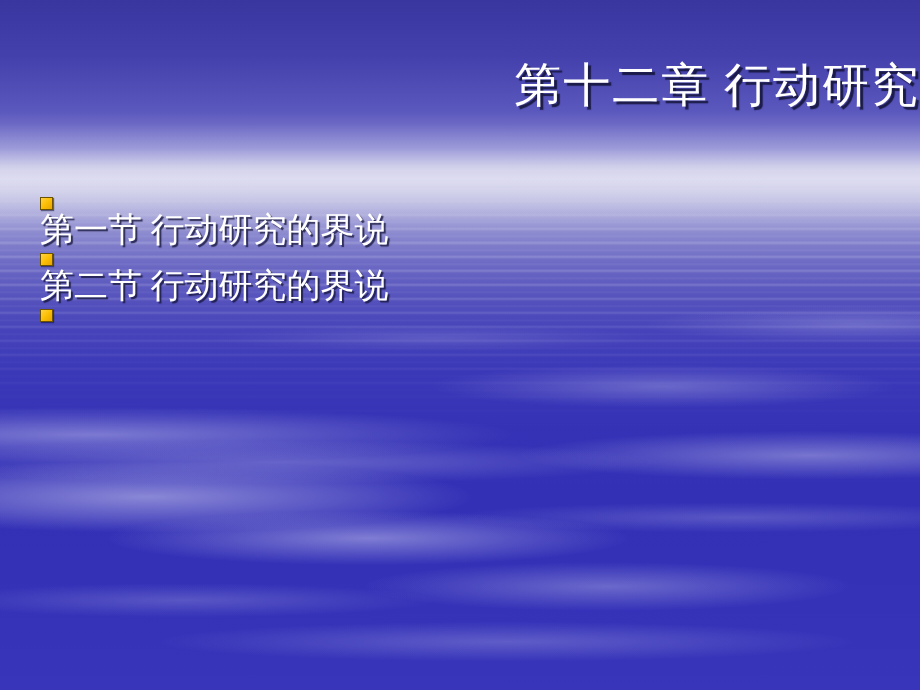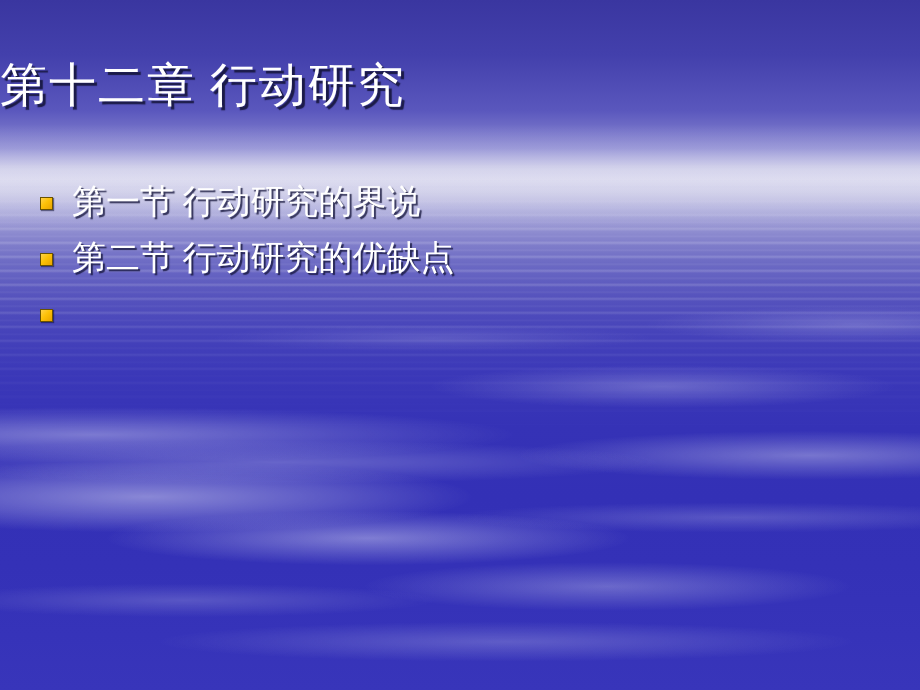--- a/index.html
+++ b/index.html
@@ -106,39 +106,40 @@
     background:
       linear-gradient(to bottom, rgba(255,255,255,0) 18%, rgba(236,236,248,0.35) 25%, rgba(255,255,255,0) 33%);
   }
 
   
   .title {
     position: absolute;
     left: 0;
     top: 62px;
     width: 920px;
-    text-align: left;
+    text-align: right;
     font-size: 47px;
     line-height: 1;
     letter-spacing: 2px;
     color: #ffffff;
     text-shadow: 3px 3px 1px rgba(18,18,52,0.85);
     white-space: nowrap;
   }
 
   .bullets {
     position: absolute;
     left: 40px;
     top: 182px;
     width: 840px;
   }
   .bullet-row {
     display: flex;
     align-items: flex-start;
     height: 56px;
+    flex-direction: column;
   }
   .bullet-marker {
     flex: 0 0 auto;
     width: 11px;
     height: 11px;
     margin-top: 15px;
     margin-right: 19px;
     background: linear-gradient(135deg, #ffd24a 0%, #fdc107 45%, #e8a400 100%);
     border: 1px solid #6a5200;
     box-shadow: 1px 1px 1px rgba(18,18,52,0.55);
@@ -166,21 +167,21 @@
 
   <div class="bullets">
 
     <div class="bullet-row">
       <span class="bullet-marker"></span>
       <span class="bullet-text">第一节  行动研究的界说</span>
     </div>
 
     <div class="bullet-row">
       <span class="bullet-marker"></span>
-      <span class="bullet-text">第二节  行动研究的优缺点</span>
+      <span class="bullet-text">第二节  行动研究的界说</span>
     </div>
 
     <div class="bullet-row">
       <span class="bullet-marker"></span>
     </div>
 
   </div>
 </div>
 
 </body></html>

